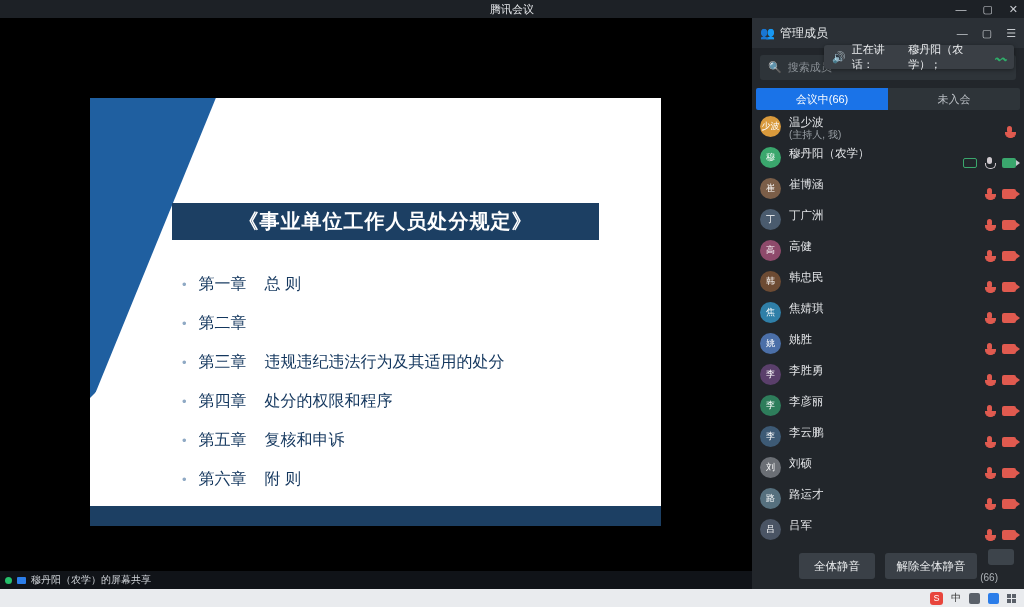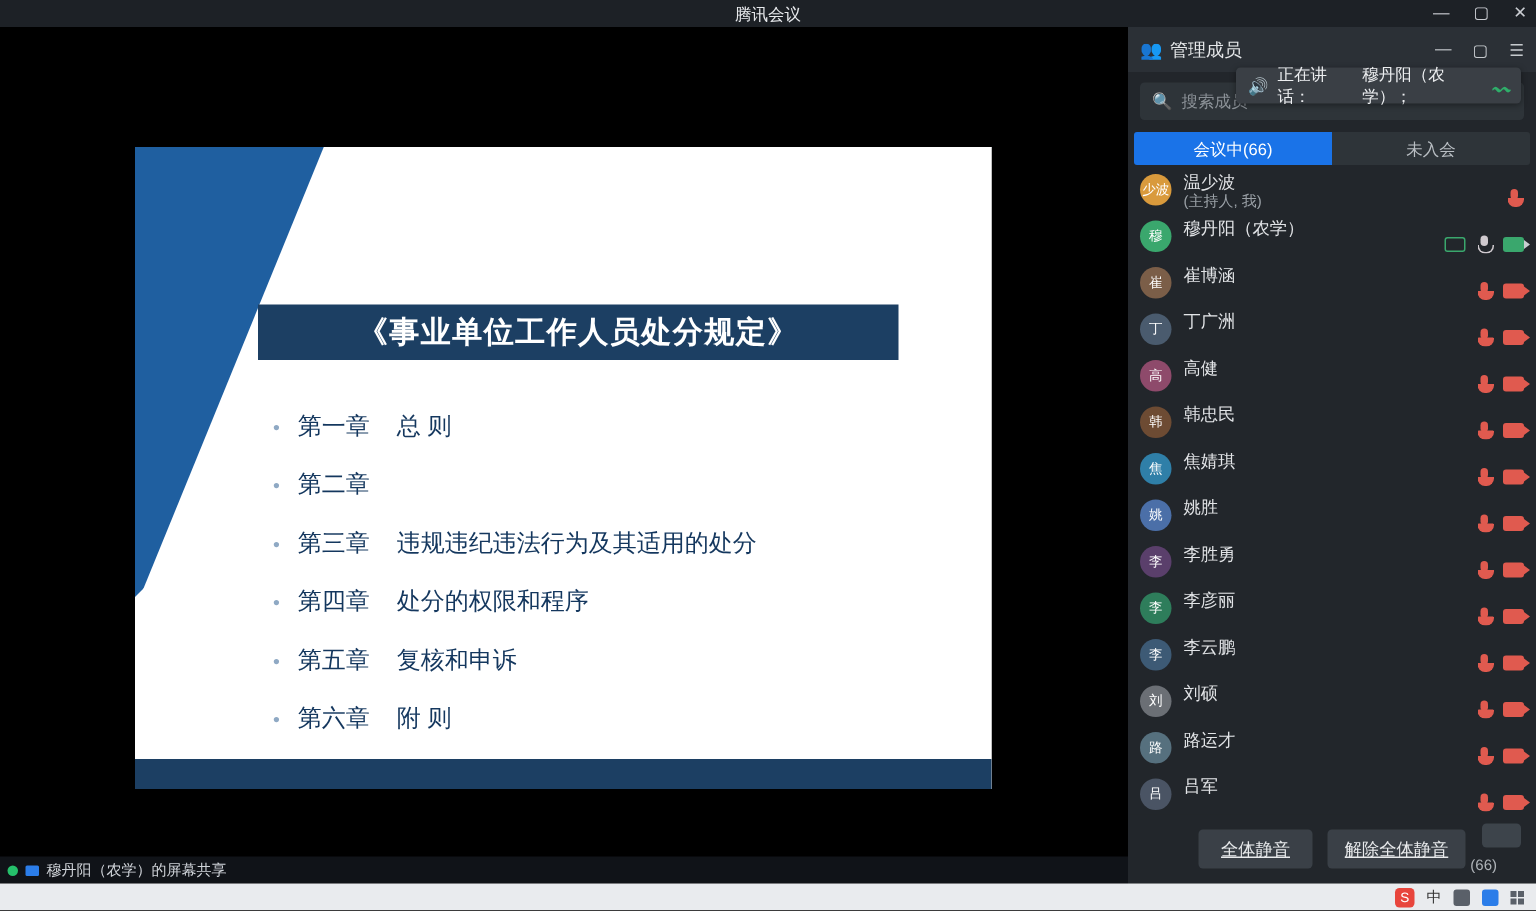--- a/index.html
+++ b/index.html
@@ -170,21 +170,20 @@
   
   .panel-footer {
     height: 46px; display: flex; align-items: center; justify-content: center;
     gap: 10px; background: #22262b; position: relative;
   }
   .pf-btn {
     height: 26px; min-width: 76px; padding: 0 10px; border-radius: 3px;
     background: #3a4047; color: #e8eaec; font-size: 11.5px;
     display: flex; align-items: center; justify-content: center; cursor: pointer;
     border: none;
-    text-decoration: underline;
   }
   .pf-btn.wide { min-width: 92px; text-align: center; }
   .pf-more {
     position: absolute; right: 26px; bottom: 6px; font-size: 10px; color: #aeb3b8;
     display: flex; align-items: center; gap: 3px;
   }
 
   
   .taskbar {
     position: absolute; left: 0; bottom: 0; width: 1024px; height: 18px;

